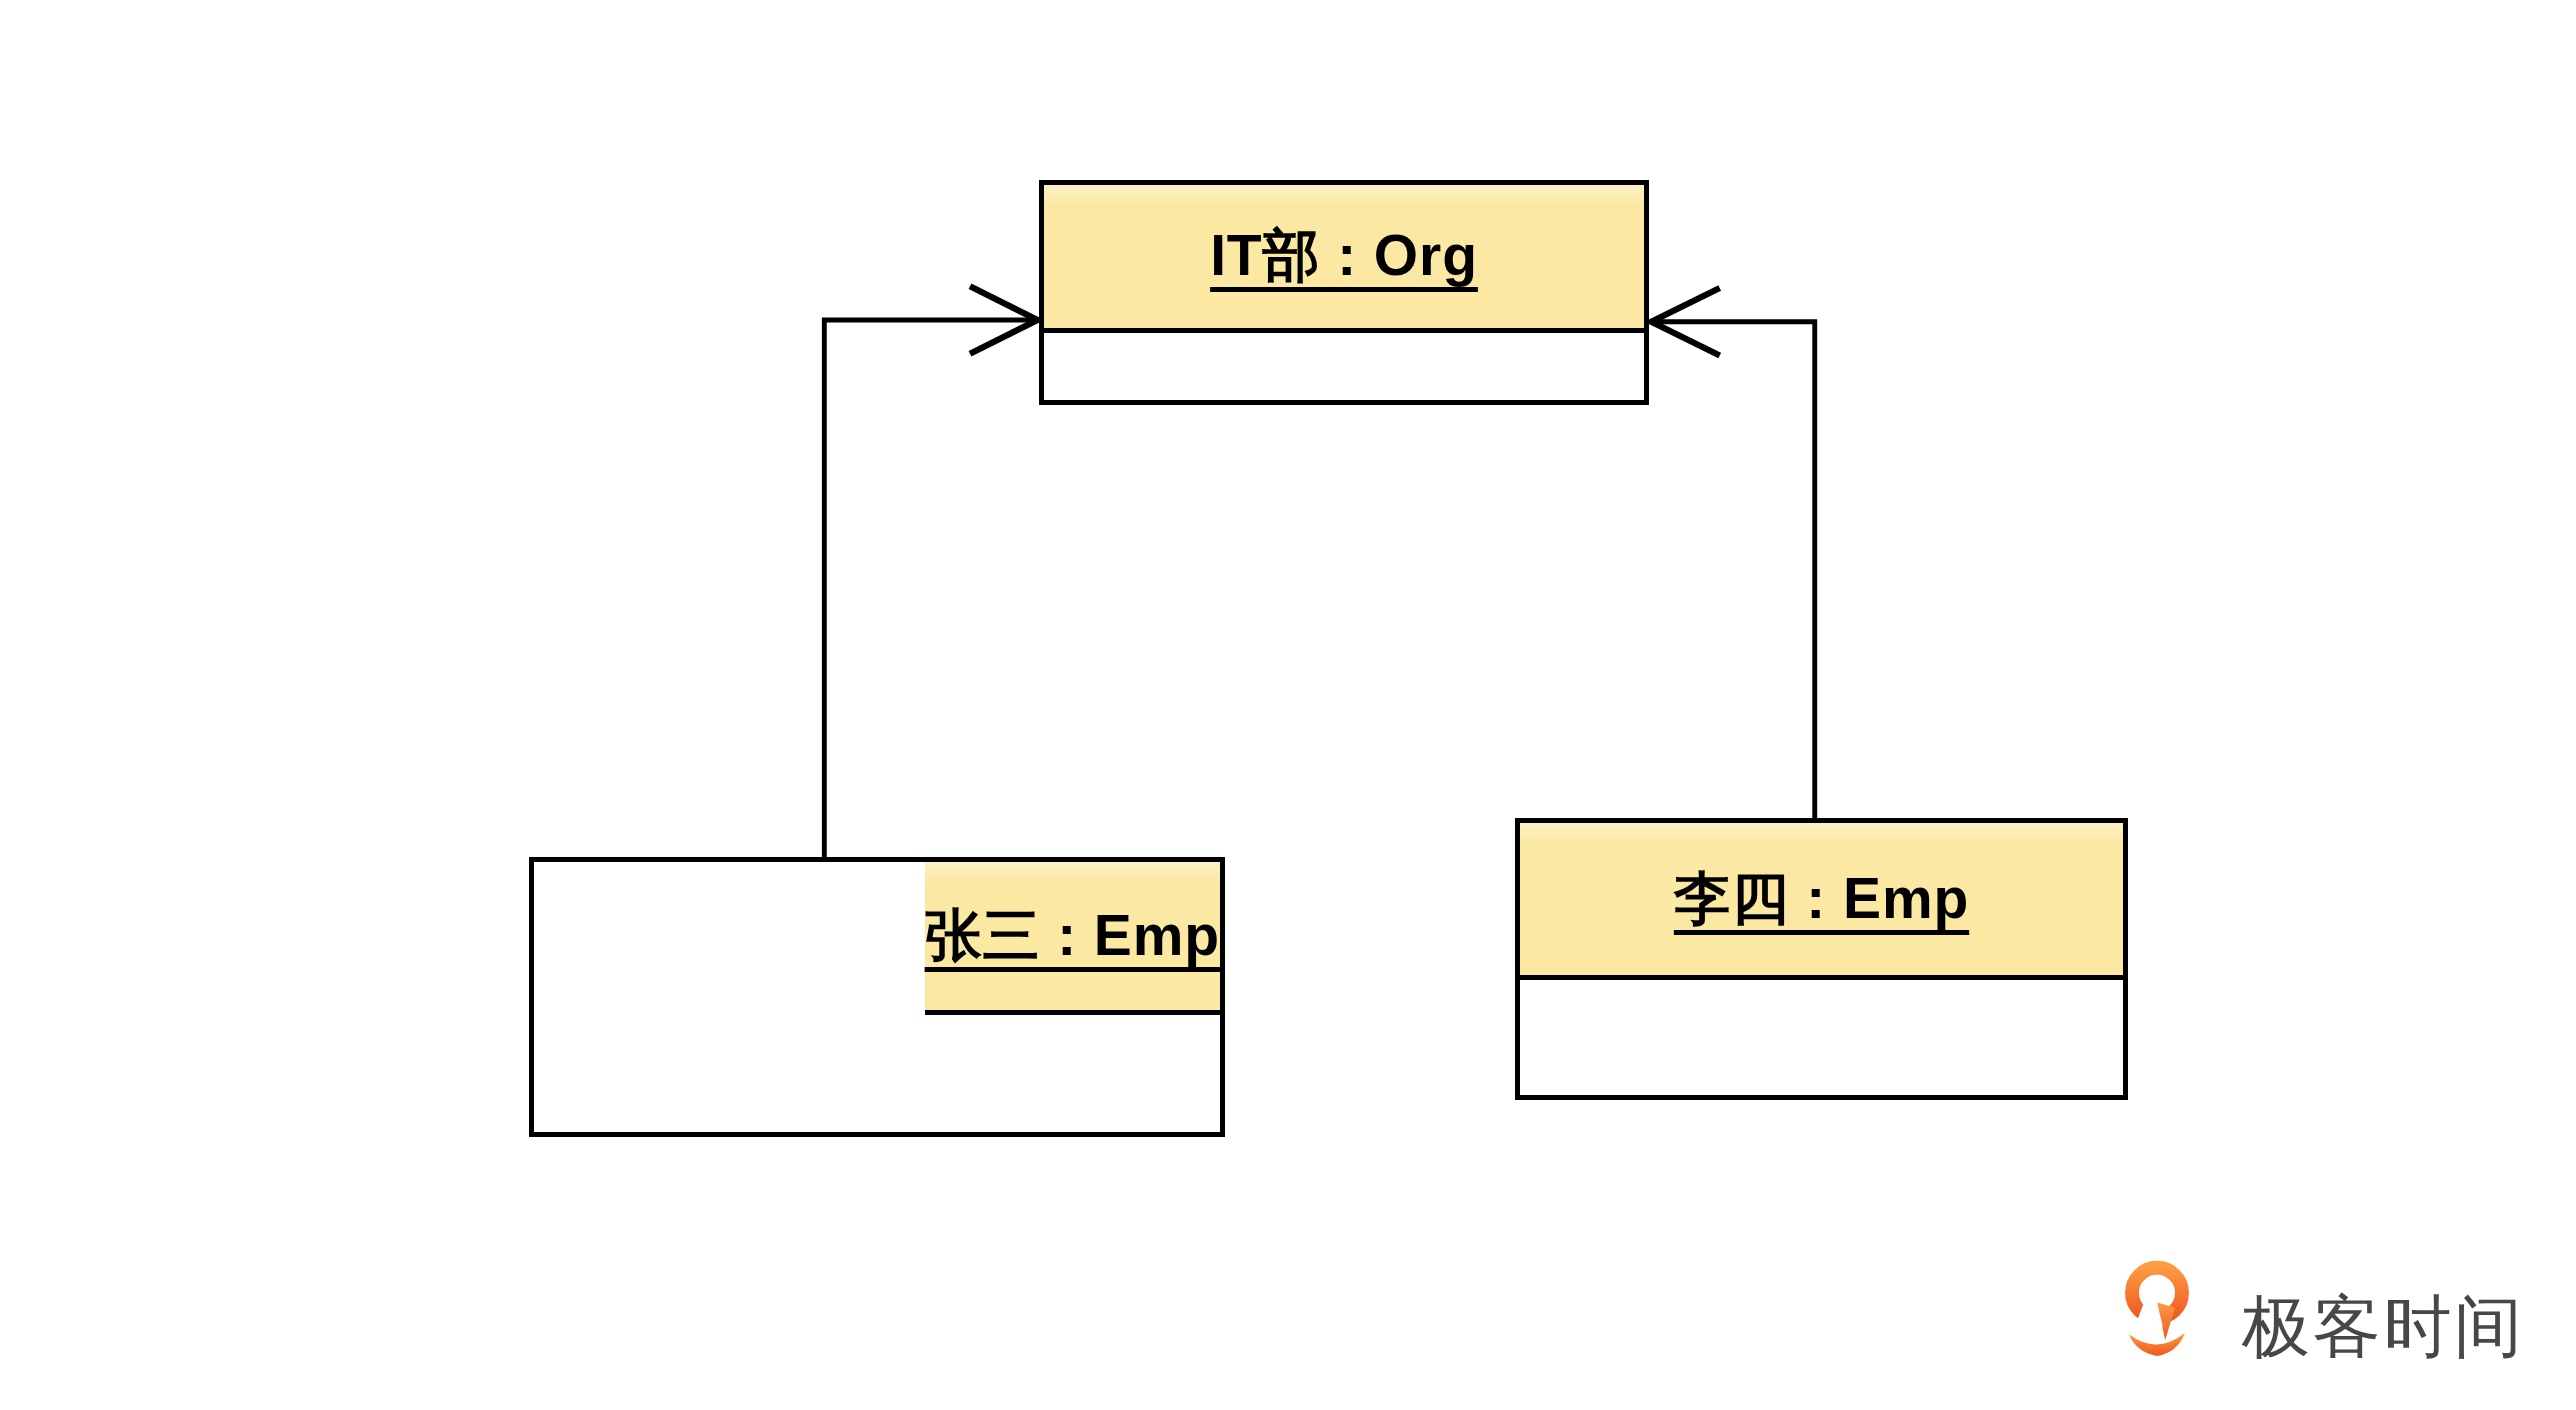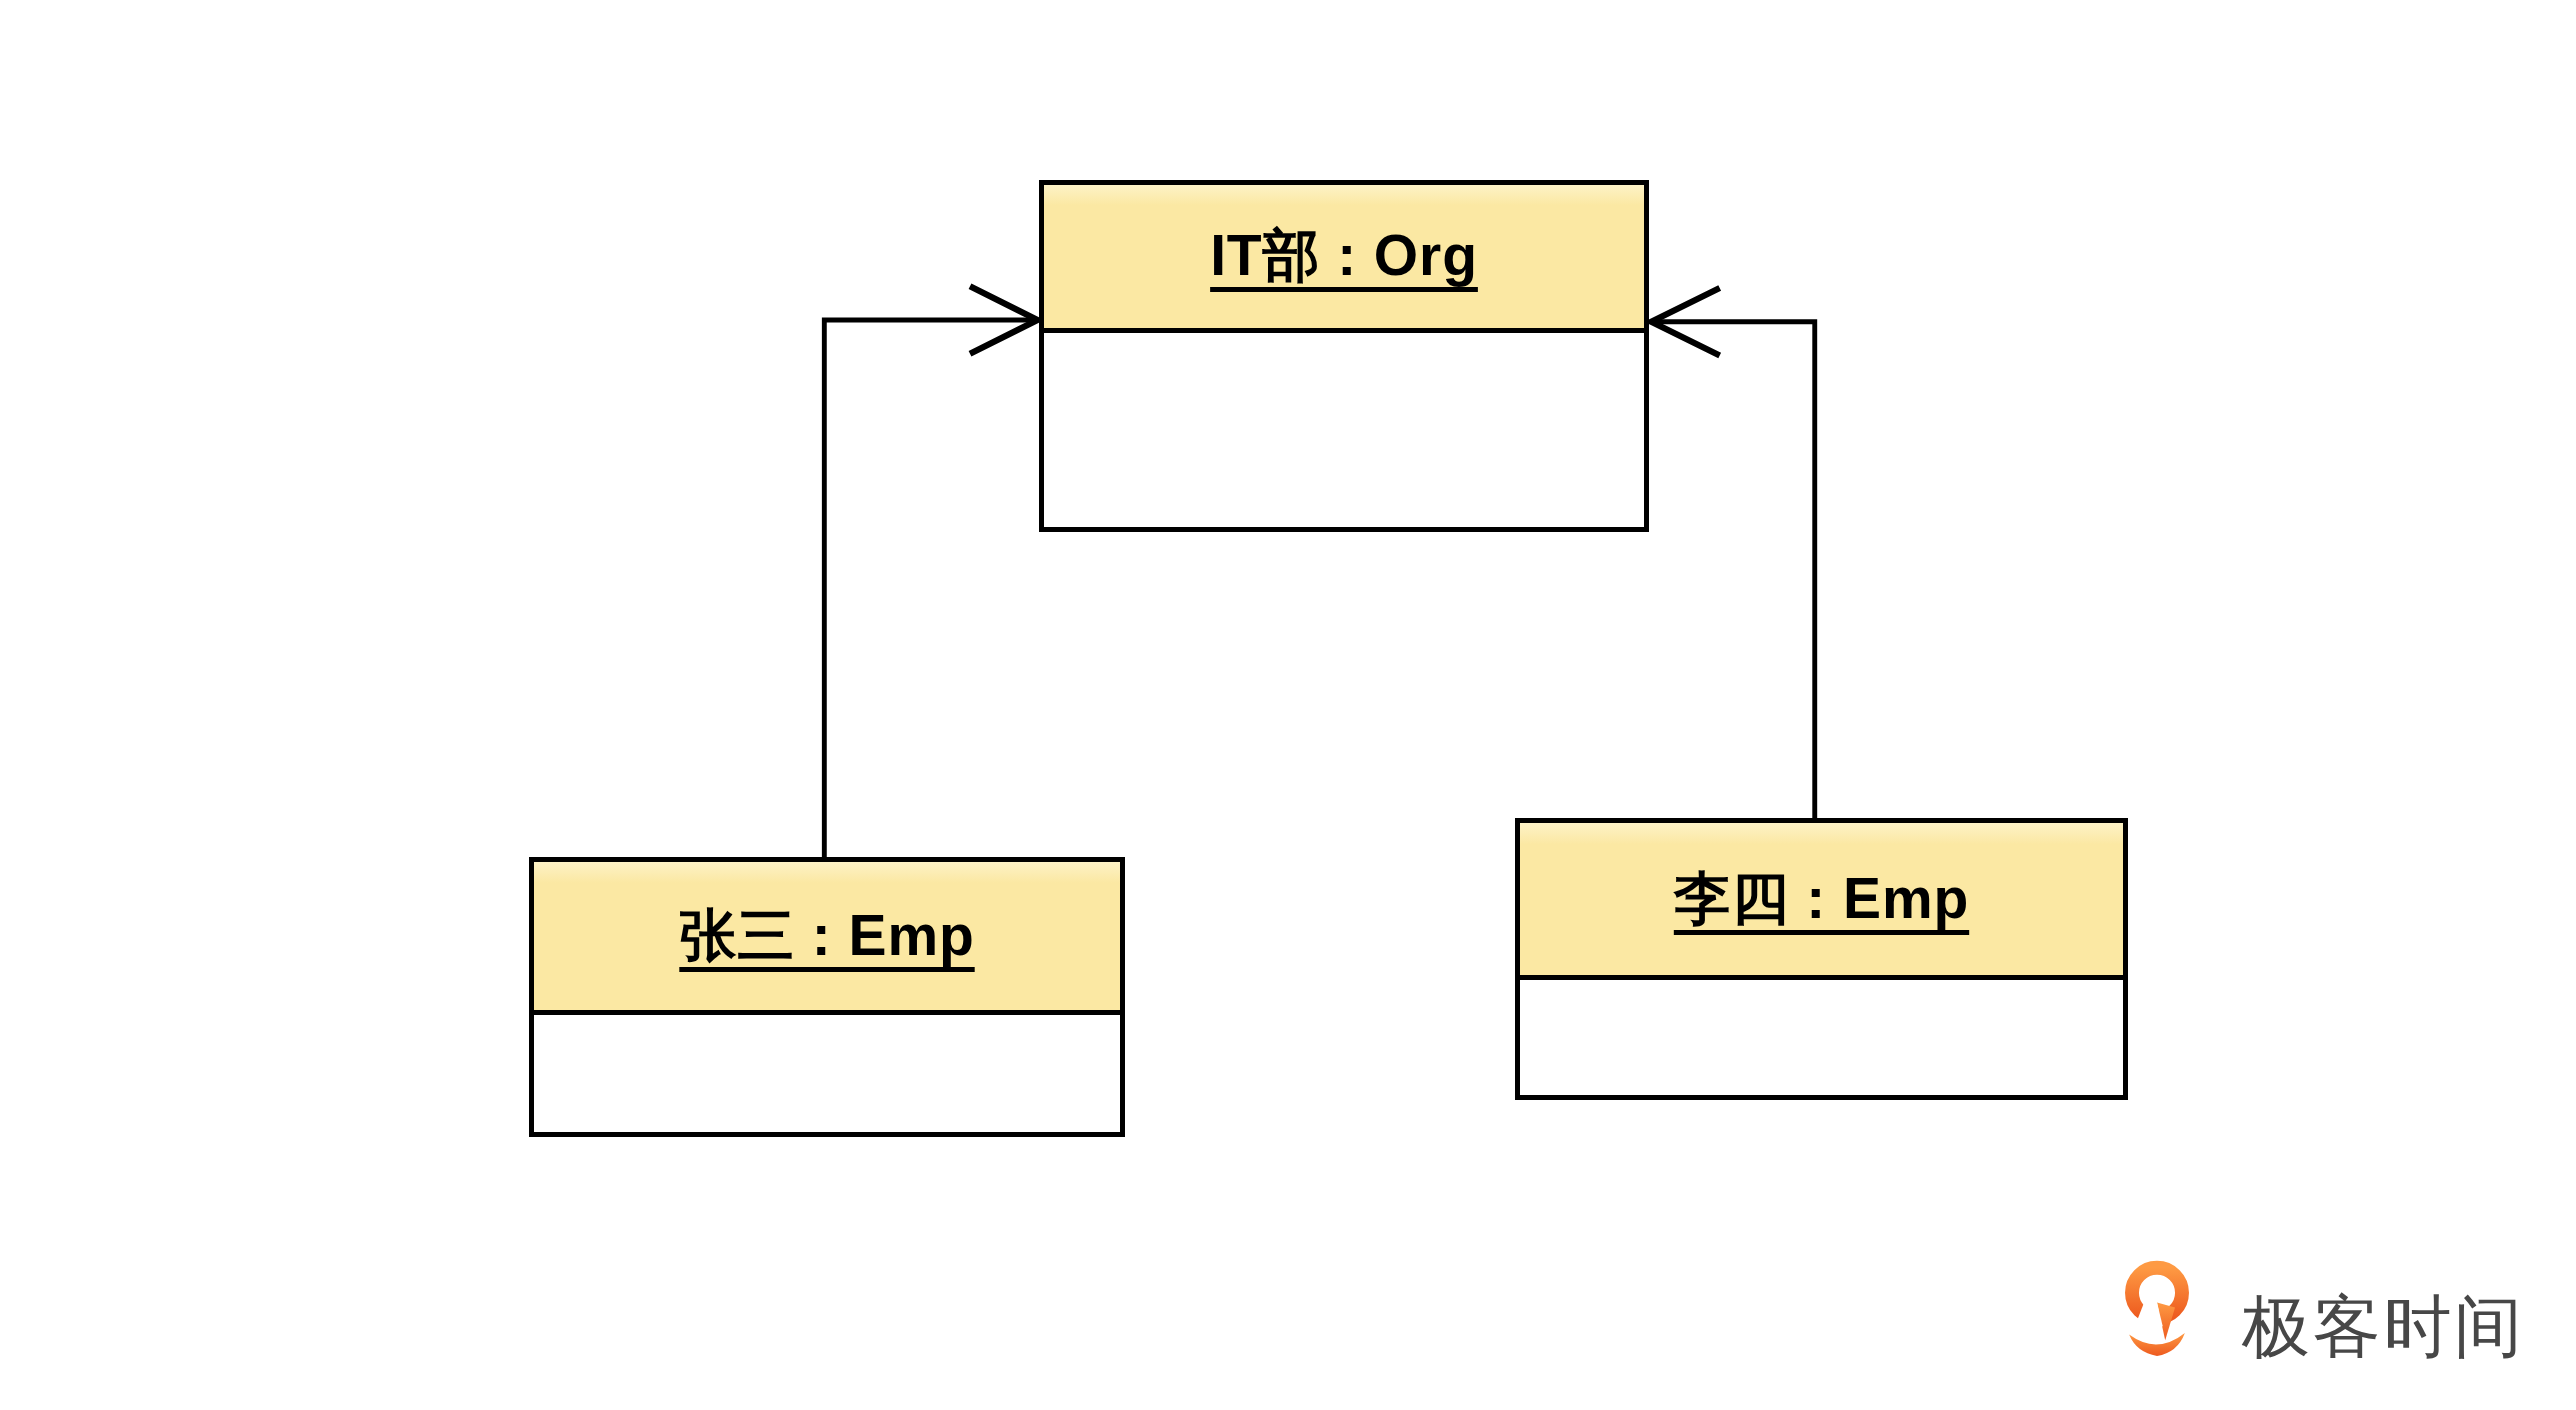--- a/index.html
+++ b/index.html
@@ -69,28 +69,28 @@
 
   <svg class="connectors" viewBox="0 0 2900 1588" xmlns="http://www.w3.org/2000/svg">
 
     <path class="conn-line" d="M 928 965 L 928 360 L 1167 360"></path>
     <polyline class="conn-arrow" points="1092,322 1168,360 1092,398"></polyline>
 
     <path class="conn-line" d="M 2043 948 L 2043 362 L 1860 362"></path>
     <polyline class="conn-arrow" points="1936,324 1859,362 1936,400"></polyline>
   </svg>
 
-  <div class="obj-box" style="left:1039px;top:180px;width:610px;height:352px;">
+  <div class="obj-box" style="left:1039px;top:180px;width:610px;height:225px;">
     <div class="obj-header" style="height:143px;">
       <span class="obj-title">IT部 : Org</span>
     </div>
     <div class="obj-body"></div>
   </div>
 
-  <div class="obj-box" style="left:529px;top:857px;width:596px;height:280px;">
+  <div class="obj-box" style="left:529px;top:857px;width:696px;height:280px;align-items:flex-end;">
     <div class="obj-header" style="height:148px;">
       <span class="obj-title">张三 : Emp</span>
     </div>
     <div class="obj-body"></div>
   </div>
 
   <div class="obj-box" style="left:1515px;top:818px;width:613px;height:282px;">
     <div class="obj-header" style="height:152px;">
       <span class="obj-title">李四 : Emp</span>
     </div>

